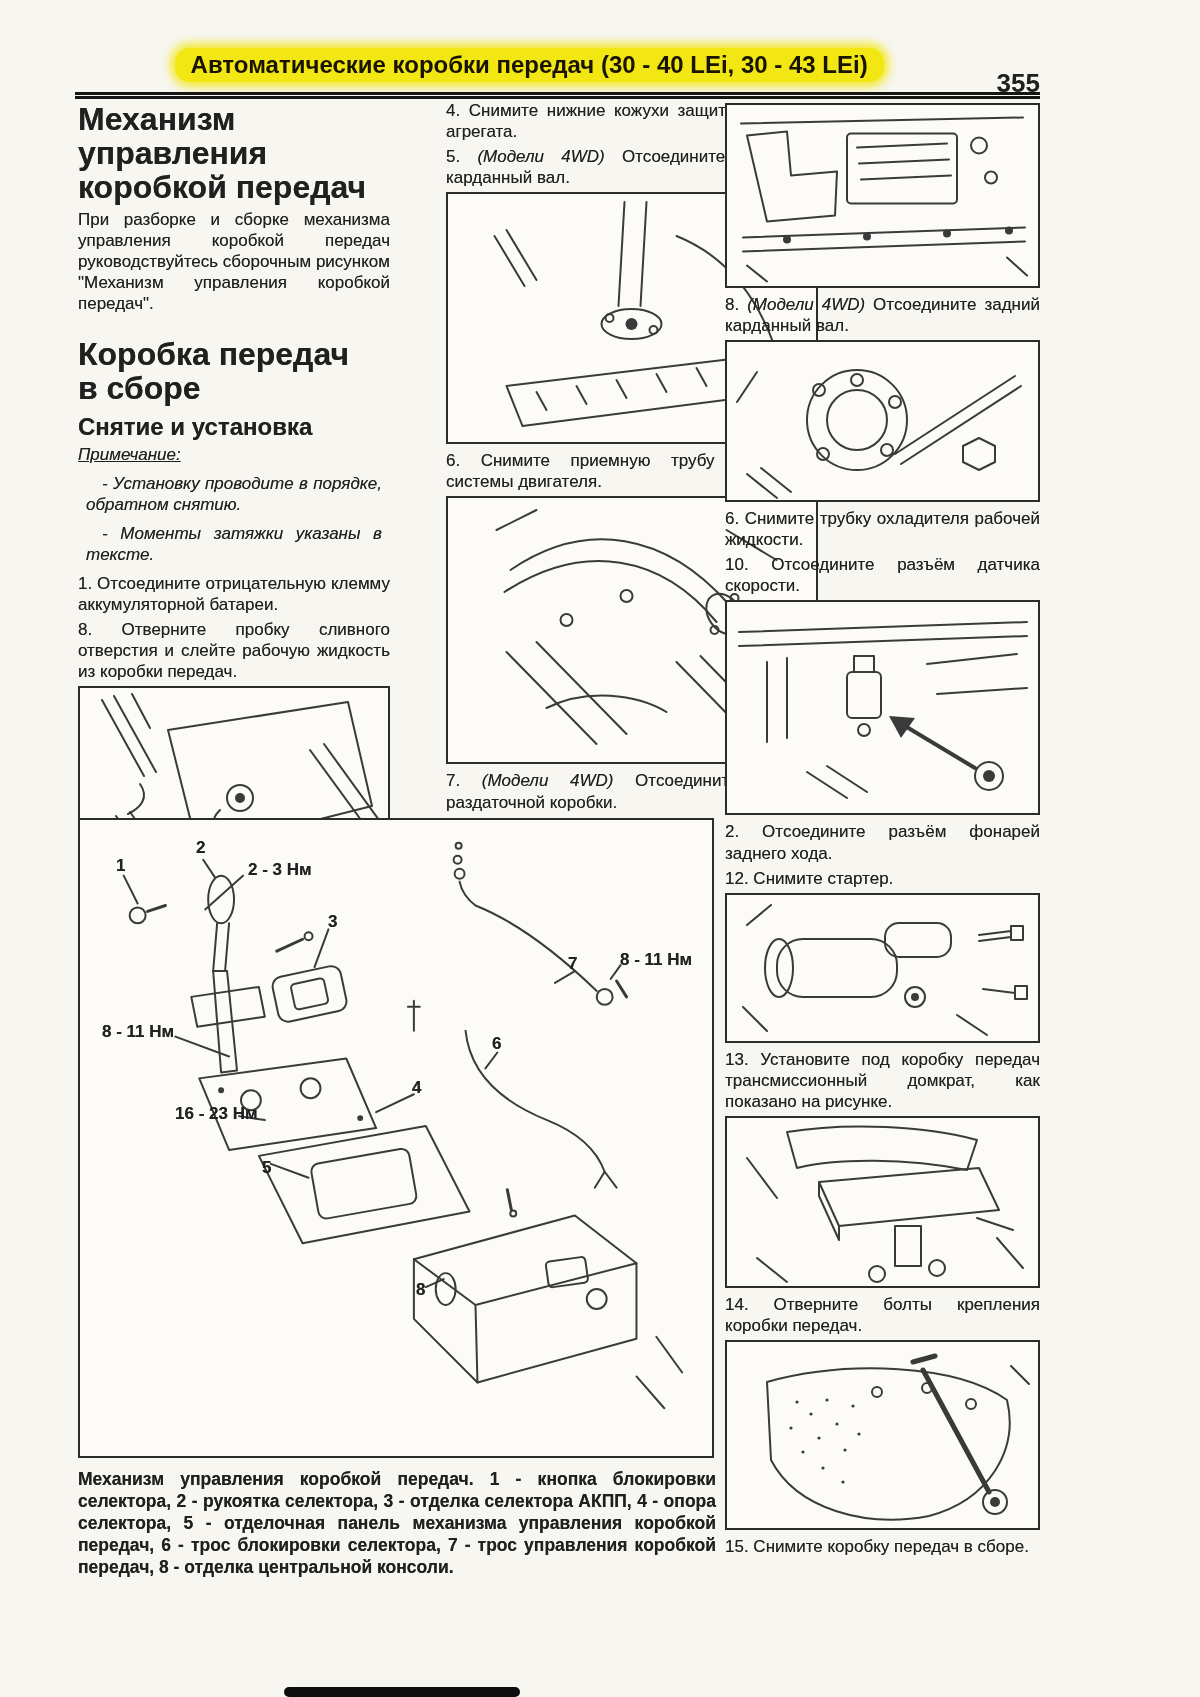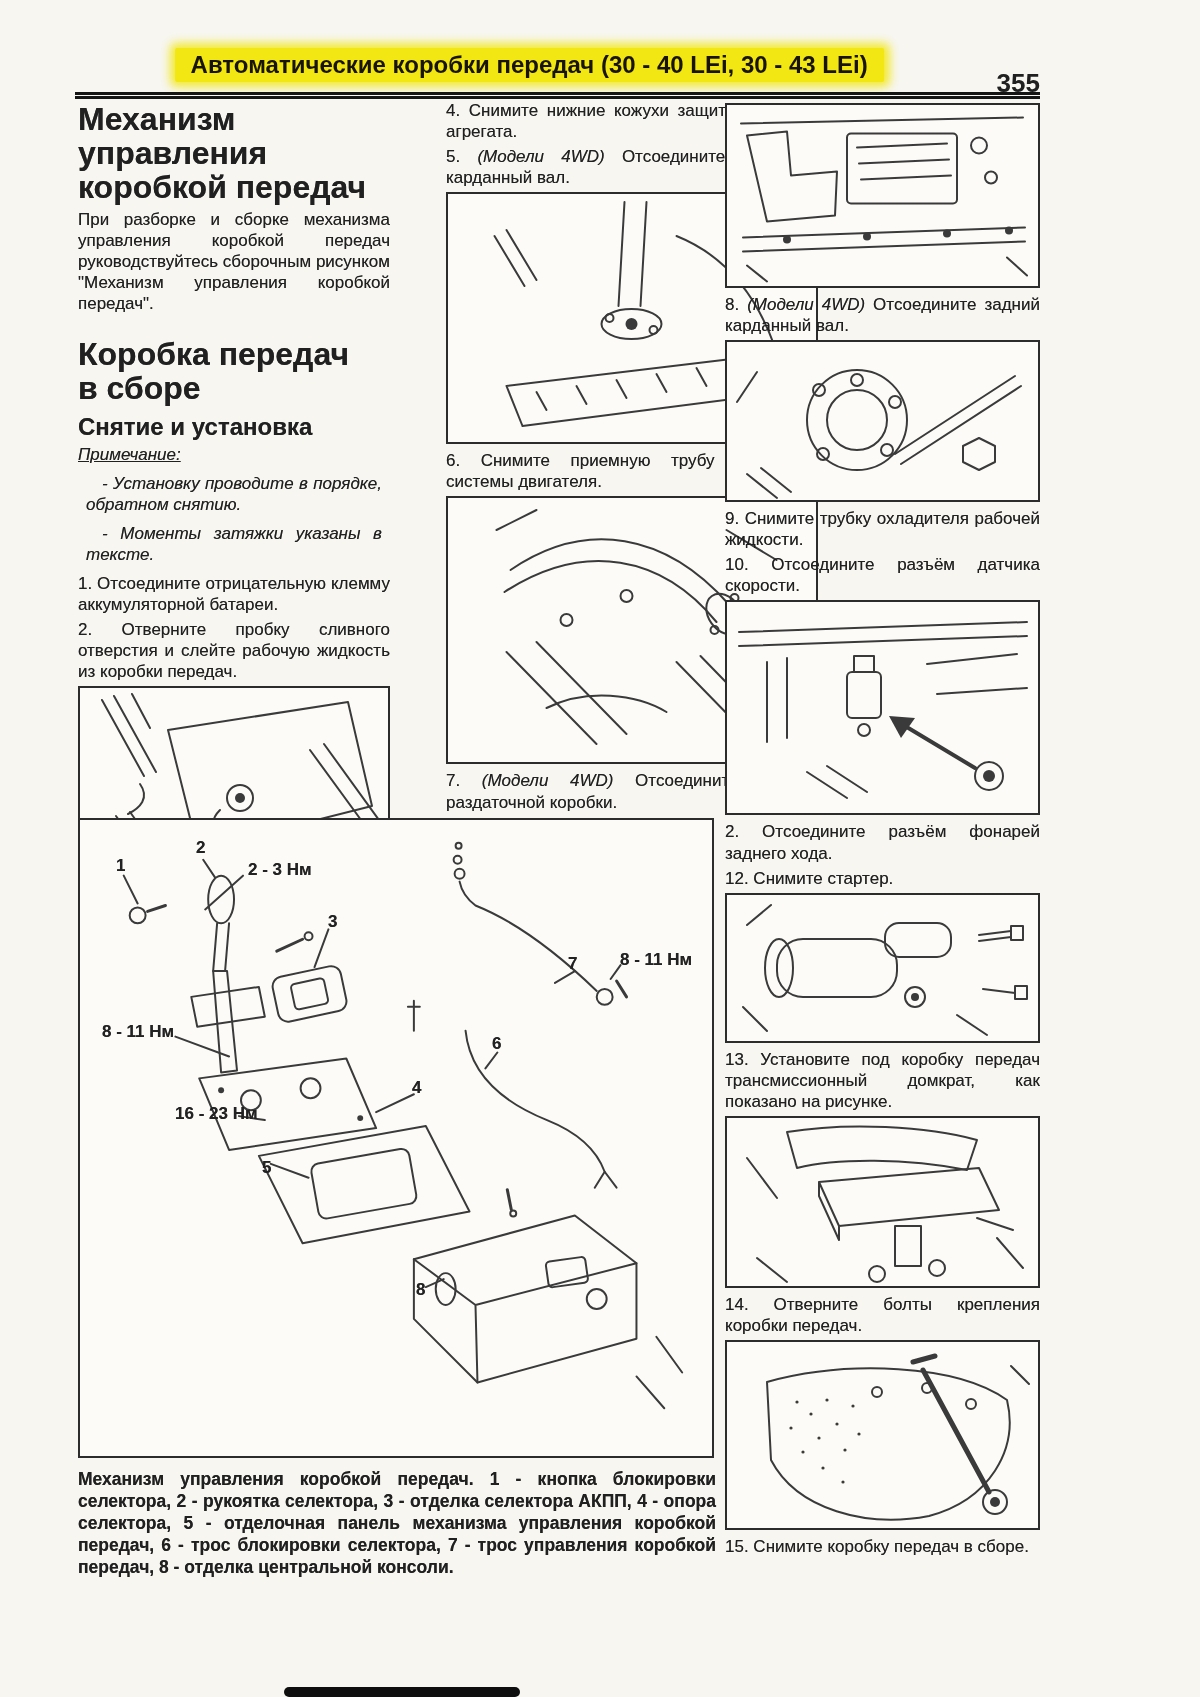--- a/index.html
+++ b/index.html
@@ -22,21 +22,21 @@
   .em{font-style:italic;}
   .fig{border:2px solid #2c2c2c;background:#fcfbf7;width:100%;
        box-sizing:border-box;margin:4px 0 6px 0;position:relative;}
   .fig svg{display:block;width:100%;height:100%;}
   .sk{stroke:#3a3a3a;stroke-width:2;fill:none;stroke-linecap:round;stroke-linejoin:round;}
   .skf{fill:#3a3a3a;stroke:none;}
   .header-title-wrap{position:absolute;left:75px;top:48px;width:965px;height:40px;}
   .header-title{
     position:absolute;left:50%;top:0;transform:translateX(-54%);
     white-space:nowrap;font-size:24px;font-weight:bold;color:#181400;
-    background:#f2e713;padding:3px 16px;border-radius:2px;
+    background:#f2e713;padding:3px 16px;border-radius:15px;
     box-shadow:0 0 10px 5px rgba(242,231,19,.85);
   }
   .page-number{position:absolute;right:0;top:20px;font-size:26px;font-weight:bold;}
   .header-rule{position:absolute;left:75px;top:92px;width:965px;height:7px;
     background:linear-gradient(#151515 0 3px,#f7f6f1 3px 4px,#151515 4px 7px);}
   .diagram-wrap{position:absolute;left:78px;top:818px;width:636px;height:640px;
     border:2px solid #2c2c2c;background:#fcfbf7;box-sizing:border-box;}
   .dlabel{position:absolute;font-size:17px;font-weight:bold;color:#222;
     text-shadow:0 0 .5px rgba(0,0,0,.6);white-space:nowrap;}
   .caption{position:absolute;left:78px;top:1468px;width:638px;
@@ -64,21 +64,21 @@
     <p class="step" style="margin-top:4px;">При разборке и сборке механизма управления коробкой передач руководствуйтесь сборочным рисунком "Механизм управления коробкой передач".</p>
     <h1 class="h1" style="margin-top:24px;">
         <span>Коробка передач</span>
         <span>в сборе</span>
       </h1>
     <div class="h2">Снятие и установка</div>
     <p class="step note-label">Примечание:</p>
     <p class="step note">- Установку проводите в порядке, обратном снятию.</p>
     <p class="step note">- Моменты затяжки указаны в тексте.</p>
     <p class="step">1. Отсоедините отрицательную клемму аккумуляторной батареи.</p>
-    <p class="step">2. Отверните пробку сливного отверстия и слейте рабочую жидкость из коробки передач.</p>
+    <p class="step">8. Отверните пробку сливного отверстия и слейте рабочую жидкость из коробки передач.</p>
     <div class="fig" style="height:190px;">
       <svg viewBox="0 0 308 186">
         <path class="sk" d="M22 12 L64 88 M34 8 L76 84 M52 6 L70 40"></path>
         <path class="sk" d="M88 42 L268 14 L292 118 M292 118 L118 162 L88 42"></path>
         <circle class="sk" cx="160" cy="110" r="13"></circle>
           <circle class="skf" cx="160" cy="110" r="5"></circle>
         <path class="sk" d="M140 122 C120 142 150 152 170 136"></path>
         <path class="sk" d="M230 62 L300 158 M244 56 L312 150"></path>
         <path class="sk" d="M36 128 L66 170 M50 124 L80 166 M200 150 L230 182 M214 146 L244 178"></path>
         <path class="sk" d="M60 96 C70 110 60 120 48 126"></path>
@@ -146,21 +146,21 @@
         <circle class="sk" cx="130" cy="38" r="6"></circle>
           <circle class="sk" cx="168" cy="60" r="6"></circle>
         <circle class="sk" cx="160" cy="108" r="6"></circle>
           <circle class="sk" cx="96" cy="112" r="6"></circle>
         <circle class="sk" cx="92" cy="48" r="6"></circle>
         <path class="sk" d="M236 104 L252 96 L268 104 L268 120 L252 128 L236 120 Z"></path>
         <path class="sk" d="M168 112 L288 34 M174 122 L294 44"></path>
         <path class="sk" d="M20 132 L50 156 M34 126 L64 150 M10 60 L30 30"></path>
       </svg>
     </div>
-    <p class="step">9. Снимите трубку охладителя рабочей жидкости.</p>
+    <p class="step">6. Снимите трубку охладителя рабочей жидкости.</p>
     <p class="step">10. Отсоедините разъём датчика скорости.</p>
     <div class="fig" style="height:215px;">
       <svg viewBox="0 0 311 211">
         <path class="sk" d="M12 30 L300 20 M12 44 L300 34"></path>
         <path class="sk" d="M40 60 L40 140 M60 56 L60 136"></path>
         <rect class="sk" x="120" y="70" width="34" height="46" rx="5"></rect>
         <path class="sk" d="M127 70 L127 54 L147 54 L147 70"></path>
         <circle class="sk" cx="137" cy="128" r="6"></circle>
         <path class="sk" d="M248 166 L178 124" style="stroke-width:4;"></path>
         <polygon class="skf" points="162,114 188,116 174,136"></polygon>

